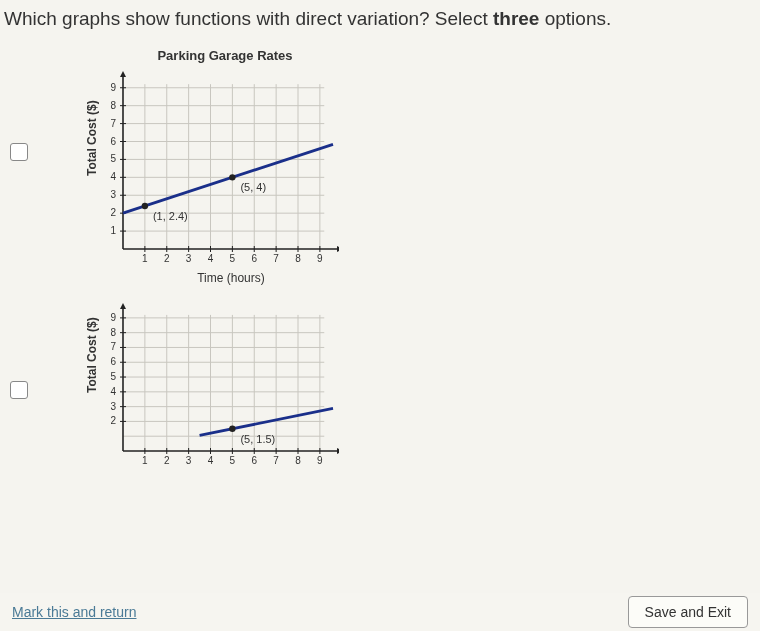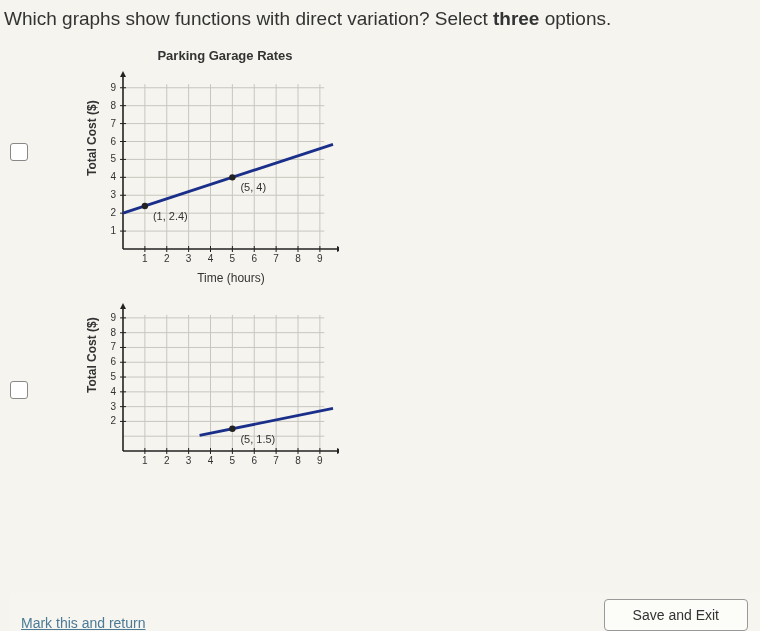--- a/index.html
+++ b/index.html
@@ -69,40 +69,40 @@
       font-size: 12px;
       font-weight: normal;
       color: #333;
       text-align: center;
       margin-left: 38px;
       margin-top: 2px;
     }
     .footer {
       position: absolute;
       bottom: 0;
-      left: 9px;
+      left: 0;
       right: 0;
       height: 38px;
       display: flex;
       justify-content: space-between;
-      align-items: flex-end;
+      align-items: center;
       padding: 0 12px;
       background: rgba(245,244,239,0.95);
     }
     .mark-link {
       color: #4a7a96;
       font-size: 14px;
       text-decoration: underline;
       cursor: pointer;
     }
     .save-btn {
       border: 1px solid #999;
       background: #fcfcf8;
       border-radius: 4px;
-      padding: 7px 28px;
+      padding: 7px 16px;
       font-size: 14px;
       color: #333;
       cursor: pointer;
     }
   </style>
 </head>
 <body>
 
 <div class="question">
   <span>Which graphs show functions with direct variation? Select </span><span class="bold">three</span><span> options.</span>

